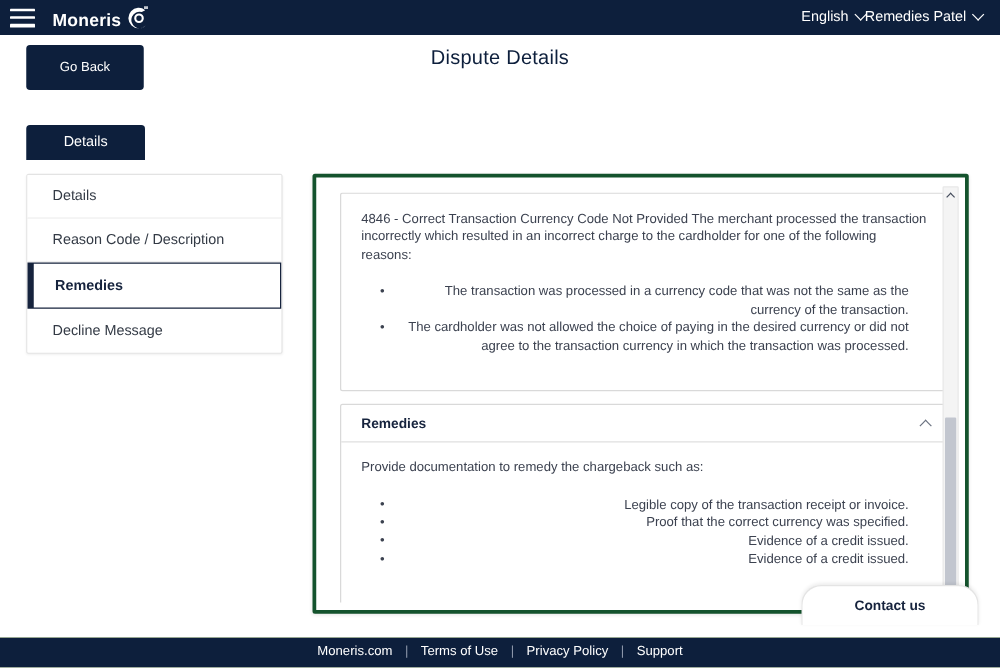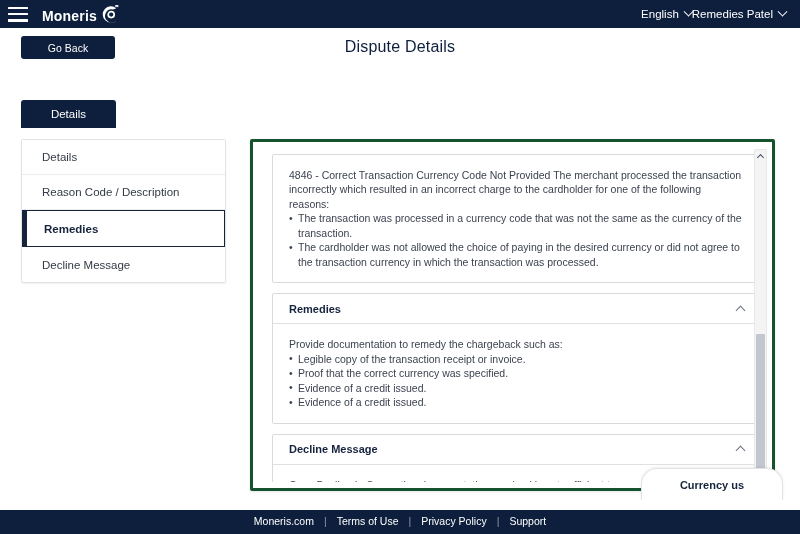--- a/index.html
+++ b/index.html
@@ -57,21 +57,21 @@
     display: inline-block; width: 7px; height: 7px;
     border-right: 1.4px solid #ffffff; border-bottom: 1.4px solid #ffffff;
     transform: rotate(45deg) translate(-2px,-2px);
   }
 
   
   .body-area { position: relative; flex: 1; background: #fff; }
 
   .goback {
     position: absolute; left: 21px; top: 8px;
-    width: 94px; height: 23px;
+    width: 94px; height: 36px;
     background: #0d1f3c; color: #fff;
     border: none; border-radius: 3px;
     font-family: "Liberation Sans", sans-serif;
     font-size: 10.5px; cursor: pointer;
     display: flex; align-items: center; justify-content: center;
   }
   .page-title {
     position: absolute; top: 10px; left: 0; right: 0;
     text-align: center; color: #0d1f3c;
     font-size: 16px; letter-spacing: 0.2px;
@@ -149,21 +149,21 @@
     border-bottom: 1px solid #e0e0e0;
     font-size: 11px; font-weight: 700; color: #16233d;
     cursor: pointer;
   }
   .panel-head .caret {
     margin-left: auto;
     display: inline-block; width: 7px; height: 7px;
     border-left: 1.3px solid #6b7280; border-top: 1.3px solid #6b7280;
     transform: rotate(45deg); margin-top: 3px;
   }
-  .panel-body ul { list-style: none; margin: 0; padding: 0; }
+  .panel-body ul { list-style: none; margin: 15px; padding: 0; text-align: right; }
   .panel-body li { position: relative; padding-left: 9px; }
   .panel-body li:before {
     content: "\2022"; position: absolute; left: 0; top: -0.5px;
     color: #3c4250;
   }
 
   
   .sbar {
     position: absolute; right: 5px; top: 7px;
     width: 13px; height: 337px;
@@ -317,21 +317,21 @@
             <i></i>
           </div>
         <div class="sbar-thumb"></div>
         <div class="sbar-arrow down">
             <i></i>
           </div>
       </div>
 
     </div>
 
-    <div class="contact">Currency us</div>
+    <div class="contact">Contact us</div>
 
   </div>
 
   <div class="footer">
     <a>Moneris.com</a>
     <span class="sep">|</span>
     <a>Terms of Use</a>
     <span class="sep">|</span>
     <a>Privacy Policy</a>
     <span class="sep">|</span>

